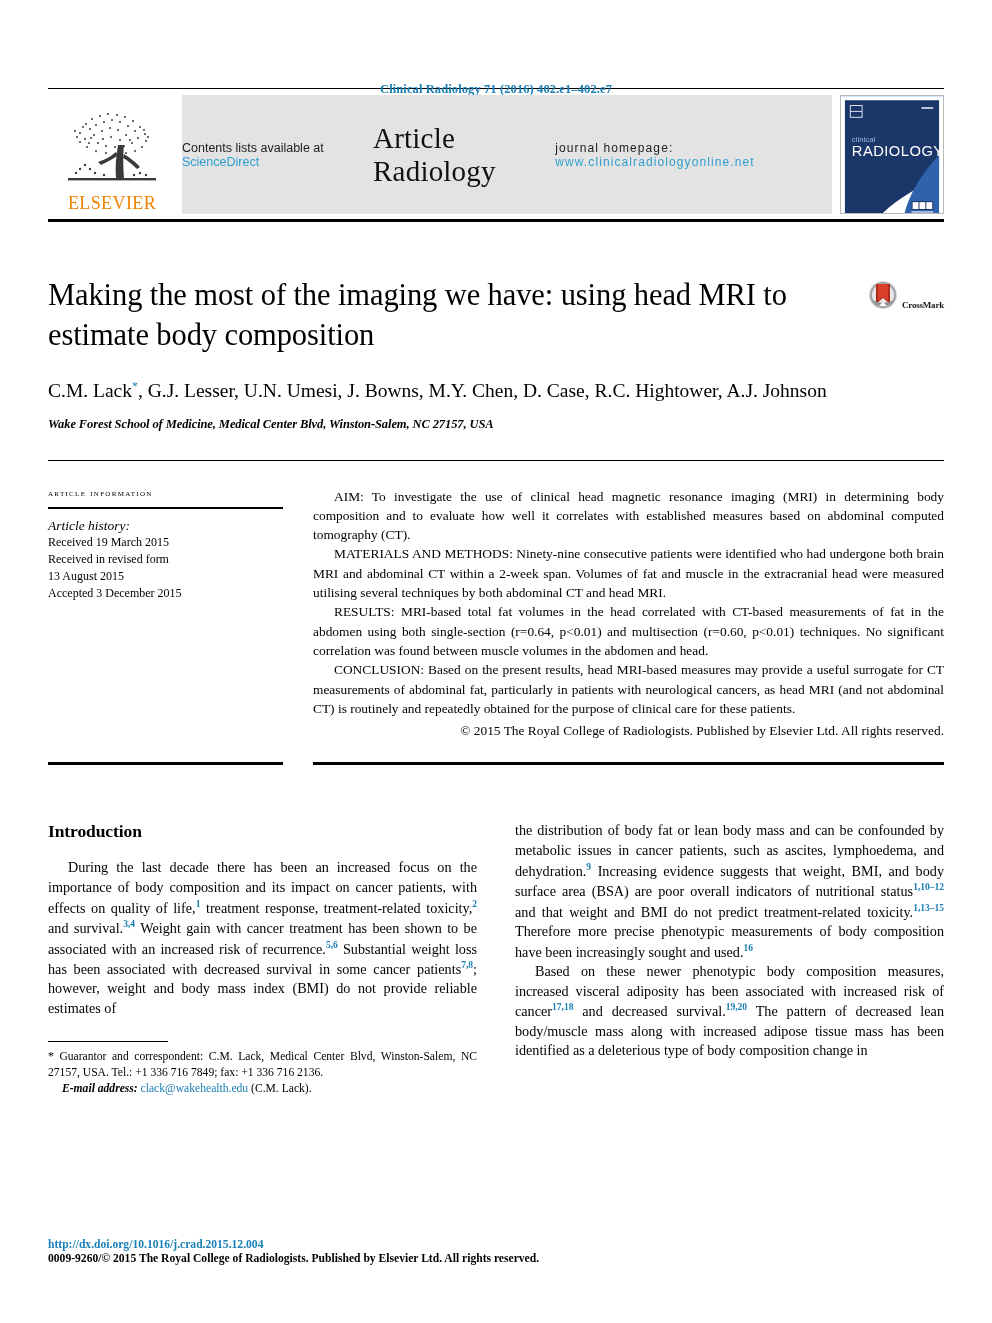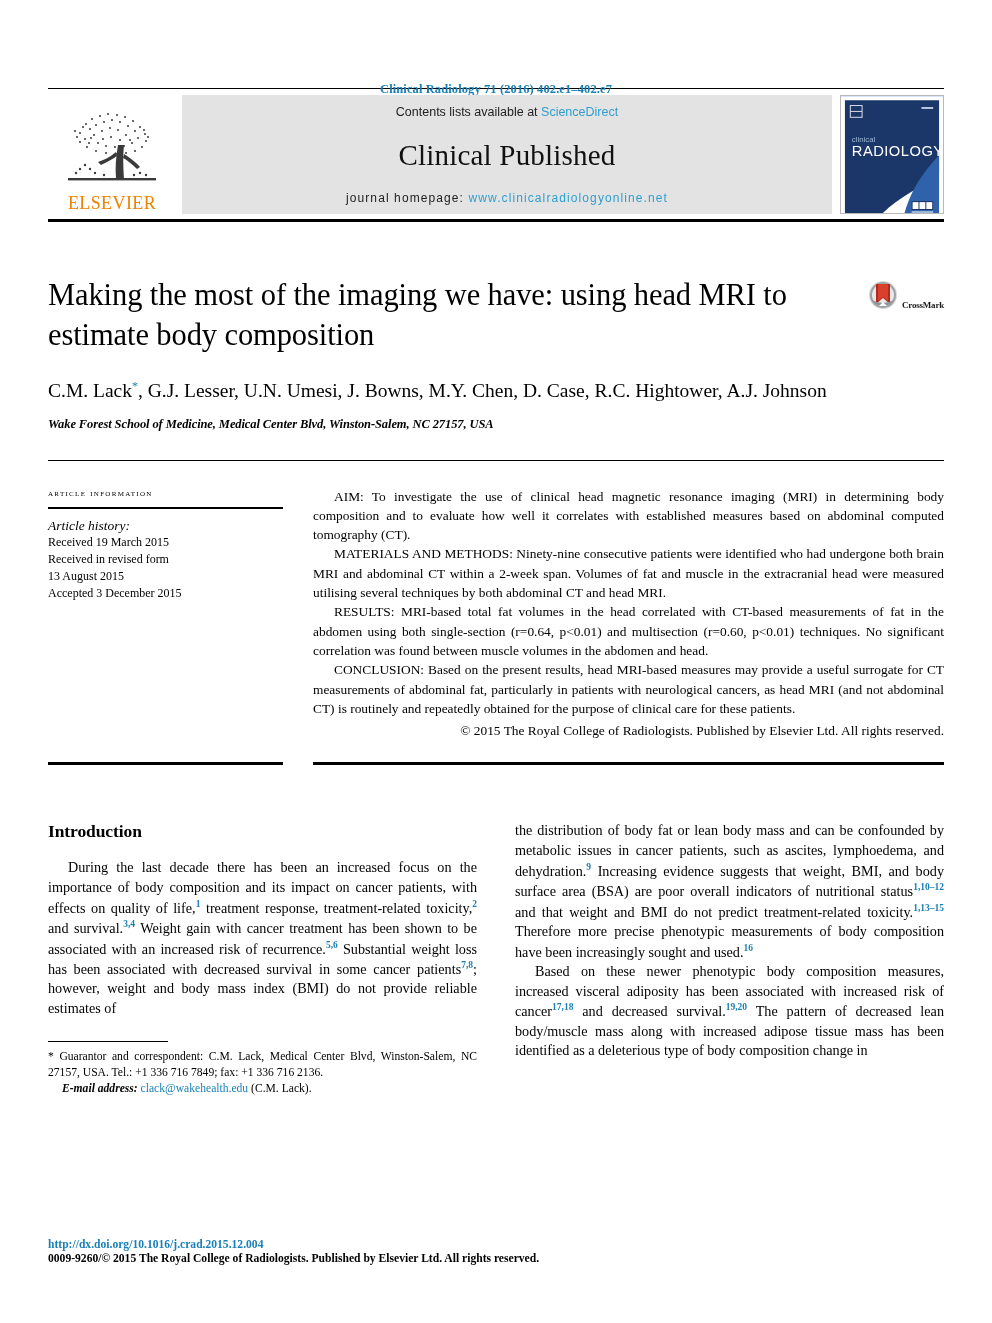--- a/index.html
+++ b/index.html
@@ -53,21 +53,21 @@
     font-size: 18px;
     letter-spacing: .4px;
     line-height: 1;
     margin-top: 1px;
   }
   .center-band {
     flex: 1 1 auto;
     background: #e3e3e3;
     margin: 0 8px 0 6px;
     display: flex;
-    flex-direction: column;
+    flex-direction: row;
     align-items: center;
     justify-content: space-between;
     padding: 10px 0 9px 0;
   }
   .contents-line {
     font-family: "Liberation Sans", sans-serif;
     font-size: 12.5px;
     color: #222;
   }
   .contents-line .sd { color: #2f9fd0; }
@@ -300,21 +300,21 @@
           <rect x="8" y="71" width="88" height="2.4"></rect>
         </g>
       </svg>
       <div class="elsevier-word">ELSEVIER</div>
     </div>
 
     <div class="center-band">
       <div class="contents-line">
         <span>Contents lists available at </span><span class="sd">ScienceDirect</span>
       </div>
-      <div class="journal-name">Clinical Published</div>
+      <div class="journal-name">Article Radiology</div>
       <div class="homepage-line">
         <span>journal homepage: </span><span class="url">www.clinicalradiologyonline.net</span>
       </div>
     </div>
 
     <div class="cover-thumb">
       <svg viewBox="0 0 104 126" width="102" height="124">
         <rect x="0" y="0" width="104" height="126" fill="#ffffff"></rect>
         <path d="M4 4 H100 V78 C78 96 56 104 40 122 H4 Z" fill="#1b3668"></path>
         <path d="M100 60 C86 76 72 92 64 122 H100 Z" fill="#2f62ab"></path>

